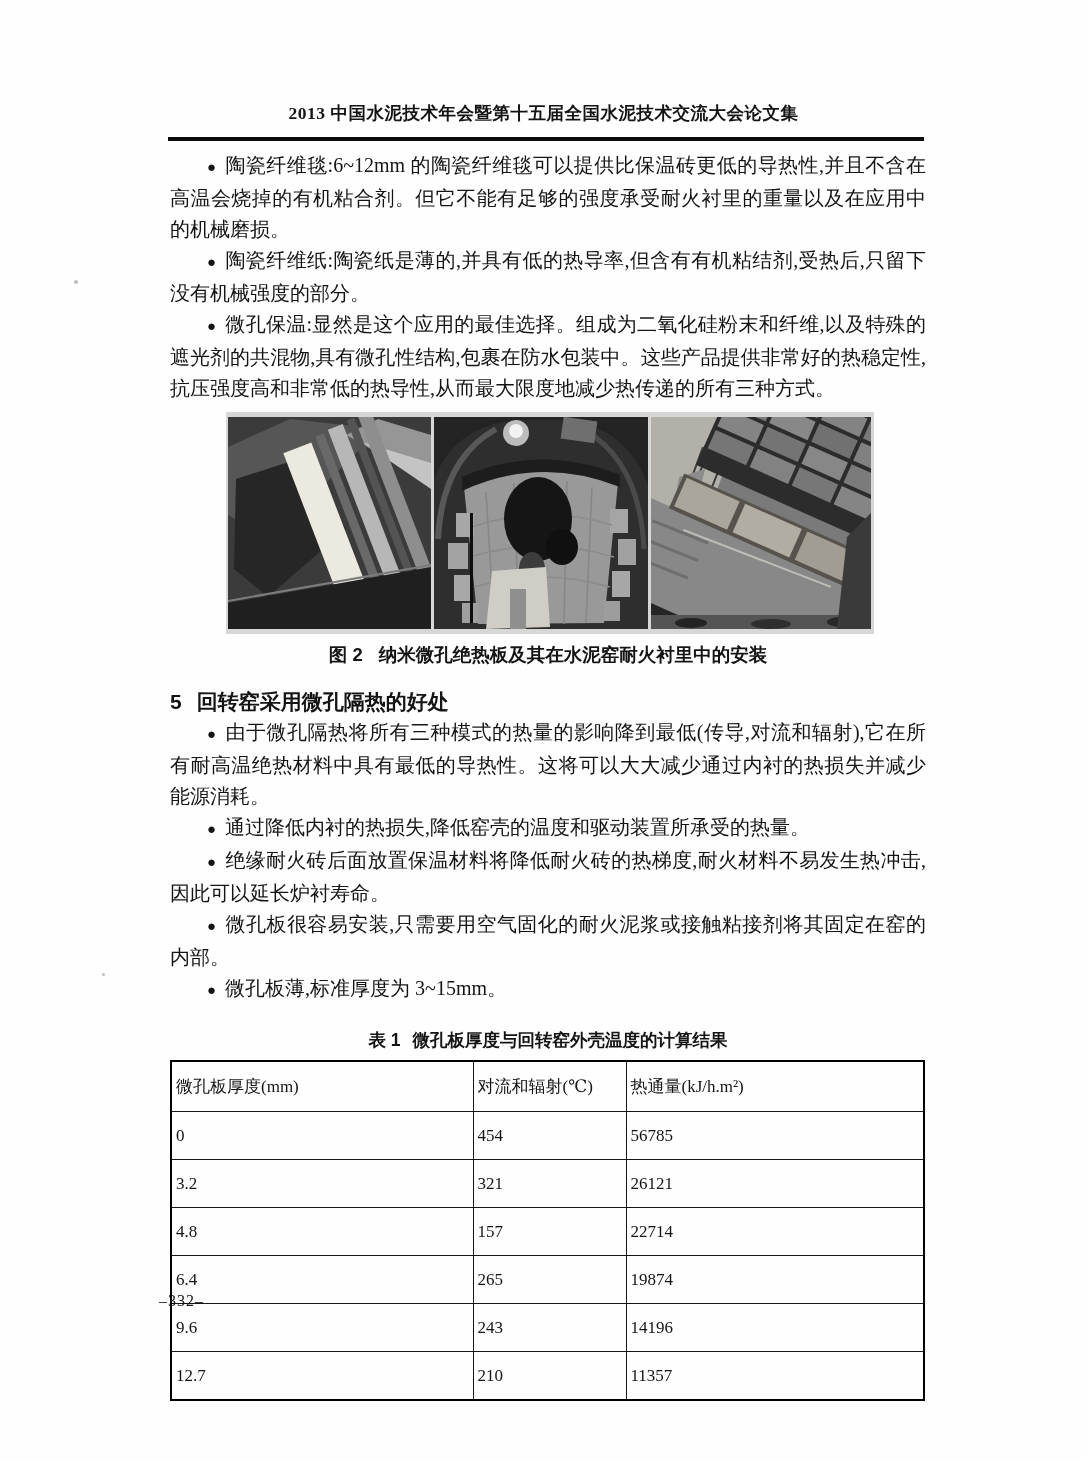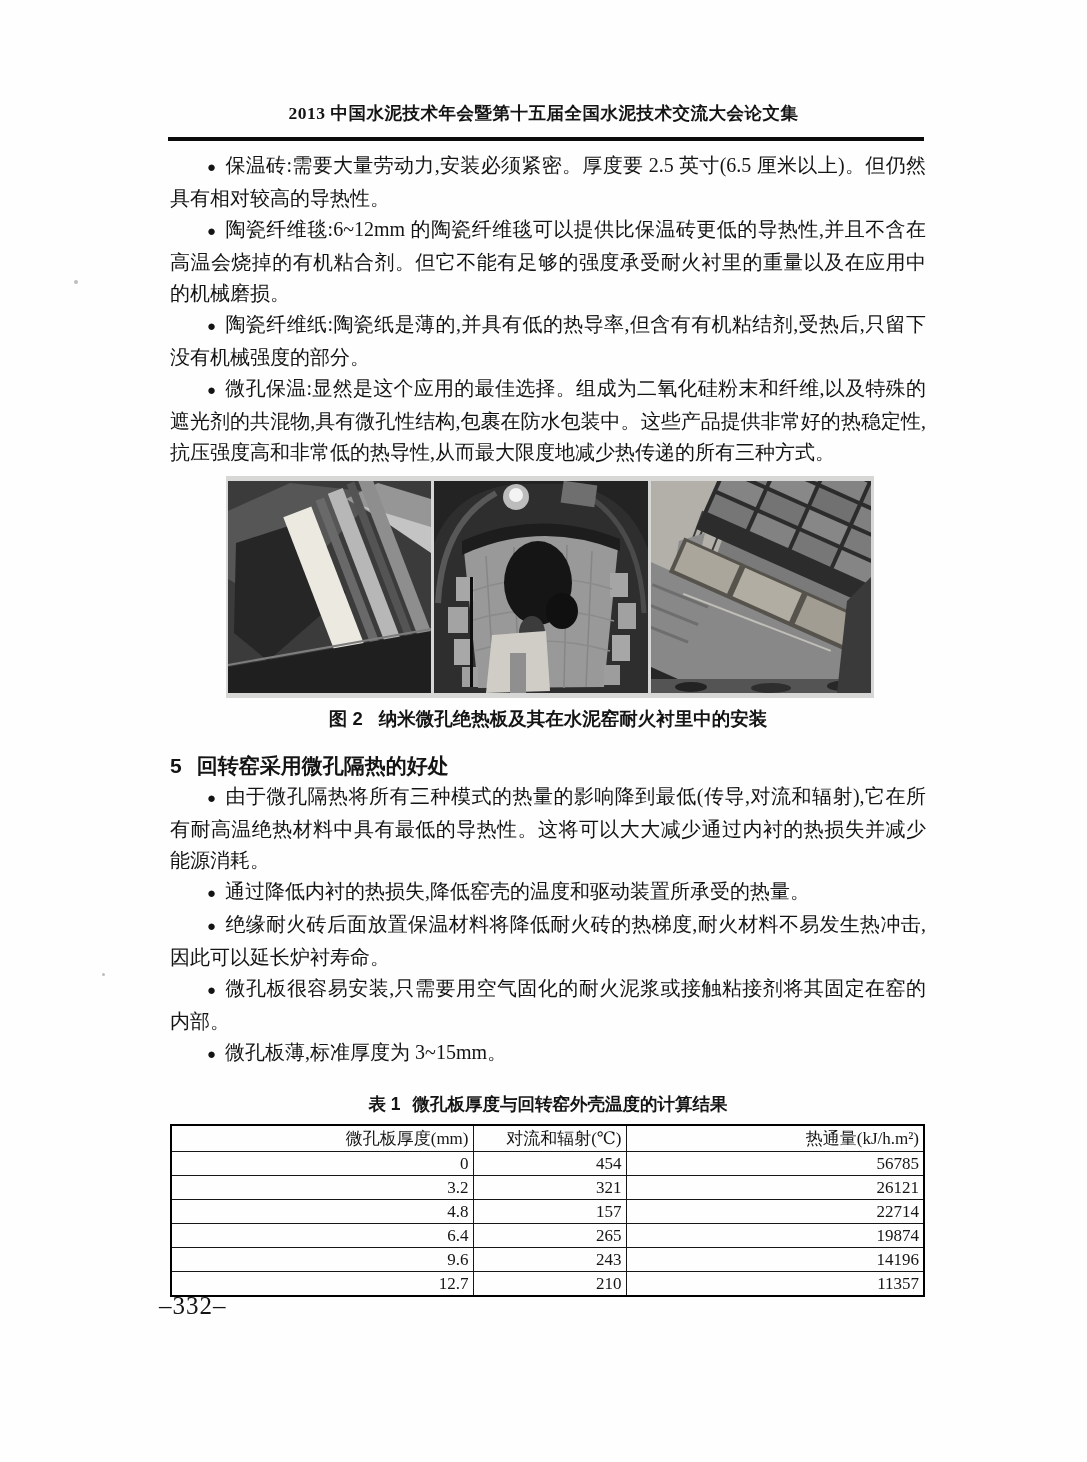--- a/index.html
+++ b/index.html
@@ -63,48 +63,47 @@
 
   table.data-table {
     border-collapse:collapse;
     width:753px; margin-top:8px;
     font-size:17px; line-height:22px;
     table-layout:fixed;
     border:2.5px solid #000;
   }
   table.data-table th, table.data-table td {
     border:1.6px solid #151515;
-    height:23px; padding:0 4px;
-    text-align:right; font-weight:normal;
+    height:23px; padding:12px 4px;
+    text-align:left; font-weight:normal;
   }
   table.data-table th { height:25px; }
   col.c1 { width:302px; } col.c2 { width:153px; } col.c3 { width:298px; }
 
   .page-number {
     position:absolute; left:159px; top:1292px;
-    font-size:25px; letter-spacing:1px;
+    font-size:16px; letter-spacing:1px;
   }
   .speck {
     position:absolute; width:4px; height:4px;
     background:#9a9a9a; border-radius:50%; opacity:0.65;
   }
   .speck-1 { left:74px; top:280px; }
   .speck-2 { left:102px; top:973px; width:3px; height:3px; }
 </style>
 </head>
 <body>
 
 <div class="page">
 
   <div class="header-title">2013 中国水泥技术年会暨第十五届全国水泥技术交流大会论文集</div>
   <div class="header-rule"></div>
 
   <div class="content">
 
-    <p class="bullet-para"><span class="bullet-glyph">●</span><span>保温砖:需要大量劳动力,安装必须紧密。厚度要 2.5 英寸(6.5 厘米以上)。但仍然具有相对较高的导热性。</span></p>
 
     <p class="bullet-para"><span class="bullet-glyph">●</span><span>陶瓷纤维毯:6~12mm 的陶瓷纤维毯可以提供比保温砖更低的导热性,并且不含在高温会烧掉的有机粘合剂。但它不能有足够的强度承受耐火衬里的重量以及在应用中的机械磨损。</span></p>
 
     <p class="bullet-para"><span class="bullet-glyph">●</span><span>陶瓷纤维纸:陶瓷纸是薄的,并具有低的热导率,但含有有机粘结剂,受热后,只留下没有机械强度的部分。</span></p>
 
     <p class="bullet-para"><span class="bullet-glyph">●</span><span>微孔保温:显然是这个应用的最佳选择。组成为二氧化硅粉末和纤维,以及特殊的遮光剂的共混物,具有微孔性结构,包裹在防水包装中。这些产品提供非常好的热稳定性,抗压强度高和非常低的热导性,从而最大限度地减少热传递的所有三种方式。</span></p>
 
     <div class="figure-strip">
 
       <svg width="203" height="212" viewBox="0 0 203 212">

